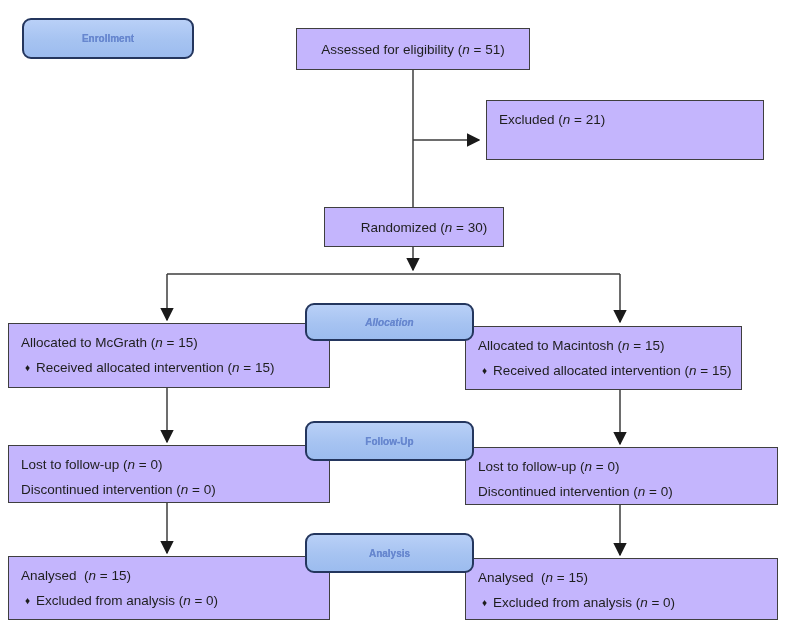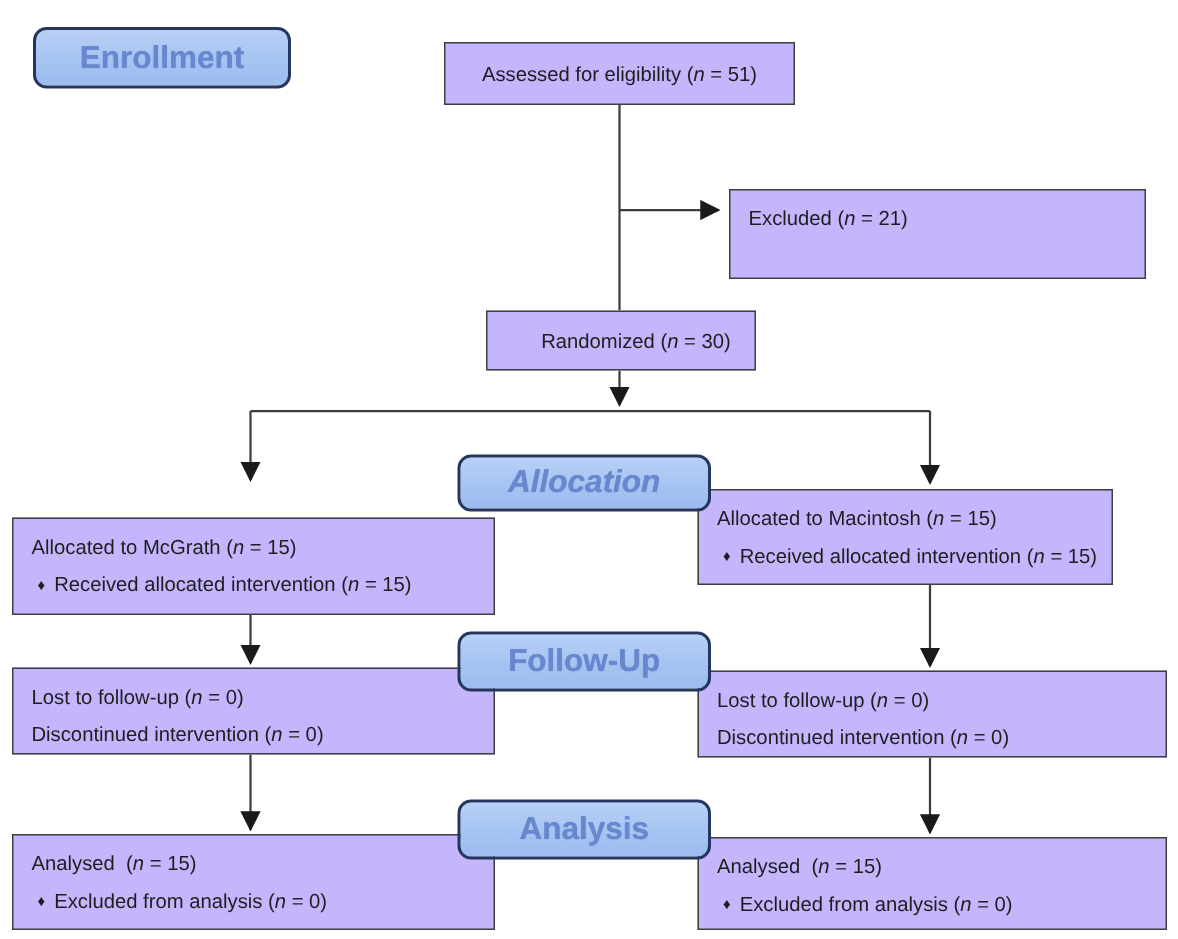--- a/index.html
+++ b/index.html
@@ -40,21 +40,21 @@
     transform: translateY(-1px);
   }
   .stage {
     position: absolute;
     z-index: 3;
     background: linear-gradient(180deg, #b9d0f7 0%, #a6c3f1 55%, #9cbcef 100%);
     border: 2px solid #24365e;
     border-radius: 9px;
     color: #6787cf;
     font-weight: bold;
-    font-size: 21px;
+    font-size: 10px;
     display: flex;
     align-items: center;
     justify-content: center;
     text-shadow: 0 0 0.5px #6787cf;
   }
 </style>
 </head>
 <body>
 
 <div class="canvas">
@@ -81,29 +81,29 @@
 
   <div class="stage" style="left:22px; top:18px; width:168px; height:37px;">Enrollment</div>
   <div class="stage" style="left:305px; top:303px; width:165px; height:34px;font-style:italic;">Allocation</div>
   <div class="stage" style="left:305px; top:421px; width:165px; height:36px;">Follow-Up</div>
   <div class="stage" style="left:305px; top:533px; width:165px; height:36px;">Analysis</div>
 
   <div class="box centered" style="left:296px; top:28px; width:234px; height:42px;">
     <div class="line"><span>Assessed for eligibility (</span><span class="nvar">n</span><span> = 51)</span></div>
   </div>
 
-  <div class="box padded" style="left:486px; top:126px; width:278px; height:60px;">
+  <div class="box padded" style="left:486px; top:100px; width:278px; height:60px;">
     <div class="line"><span>Excluded (</span><span class="nvar">n</span><span> = 21)</span></div>
   </div>
 
   <div class="box centered" style="left:324px; top:207px; width:180px; height:40px;padding-left:20px;">
     <div class="line"><span>Randomized (</span><span class="nvar">n</span><span> = 30)</span></div>
   </div>
 
-  <div class="box padded" style="left:8px; top:323px; width:322px; height:65px;margin-top:22px;">
+  <div class="box padded" style="left:8px; top:323px; width:322px; height:65px;">
     <div class="line"><span>Allocated to McGrath (</span><span class="nvar">n</span><span> = 15)</span></div>
     <div class="line"><span class="bullet">♦</span><span>Received allocated intervention (</span><span class="nvar">n</span><span> = 15)</span></div>
   </div>
 
   <div class="box padded" style="left:465px; top:326px; width:277px; height:64px;">
     <div class="line"><span>Allocated to Macintosh (</span><span class="nvar">n</span><span> = 15)</span></div>
     <div class="line"><span class="bullet">♦</span><span>Received allocated intervention (</span><span class="nvar">n</span><span> = 15)</span></div>
   </div>
 
   <div class="box padded" style="left:8px; top:445px; width:322px; height:58px;">

